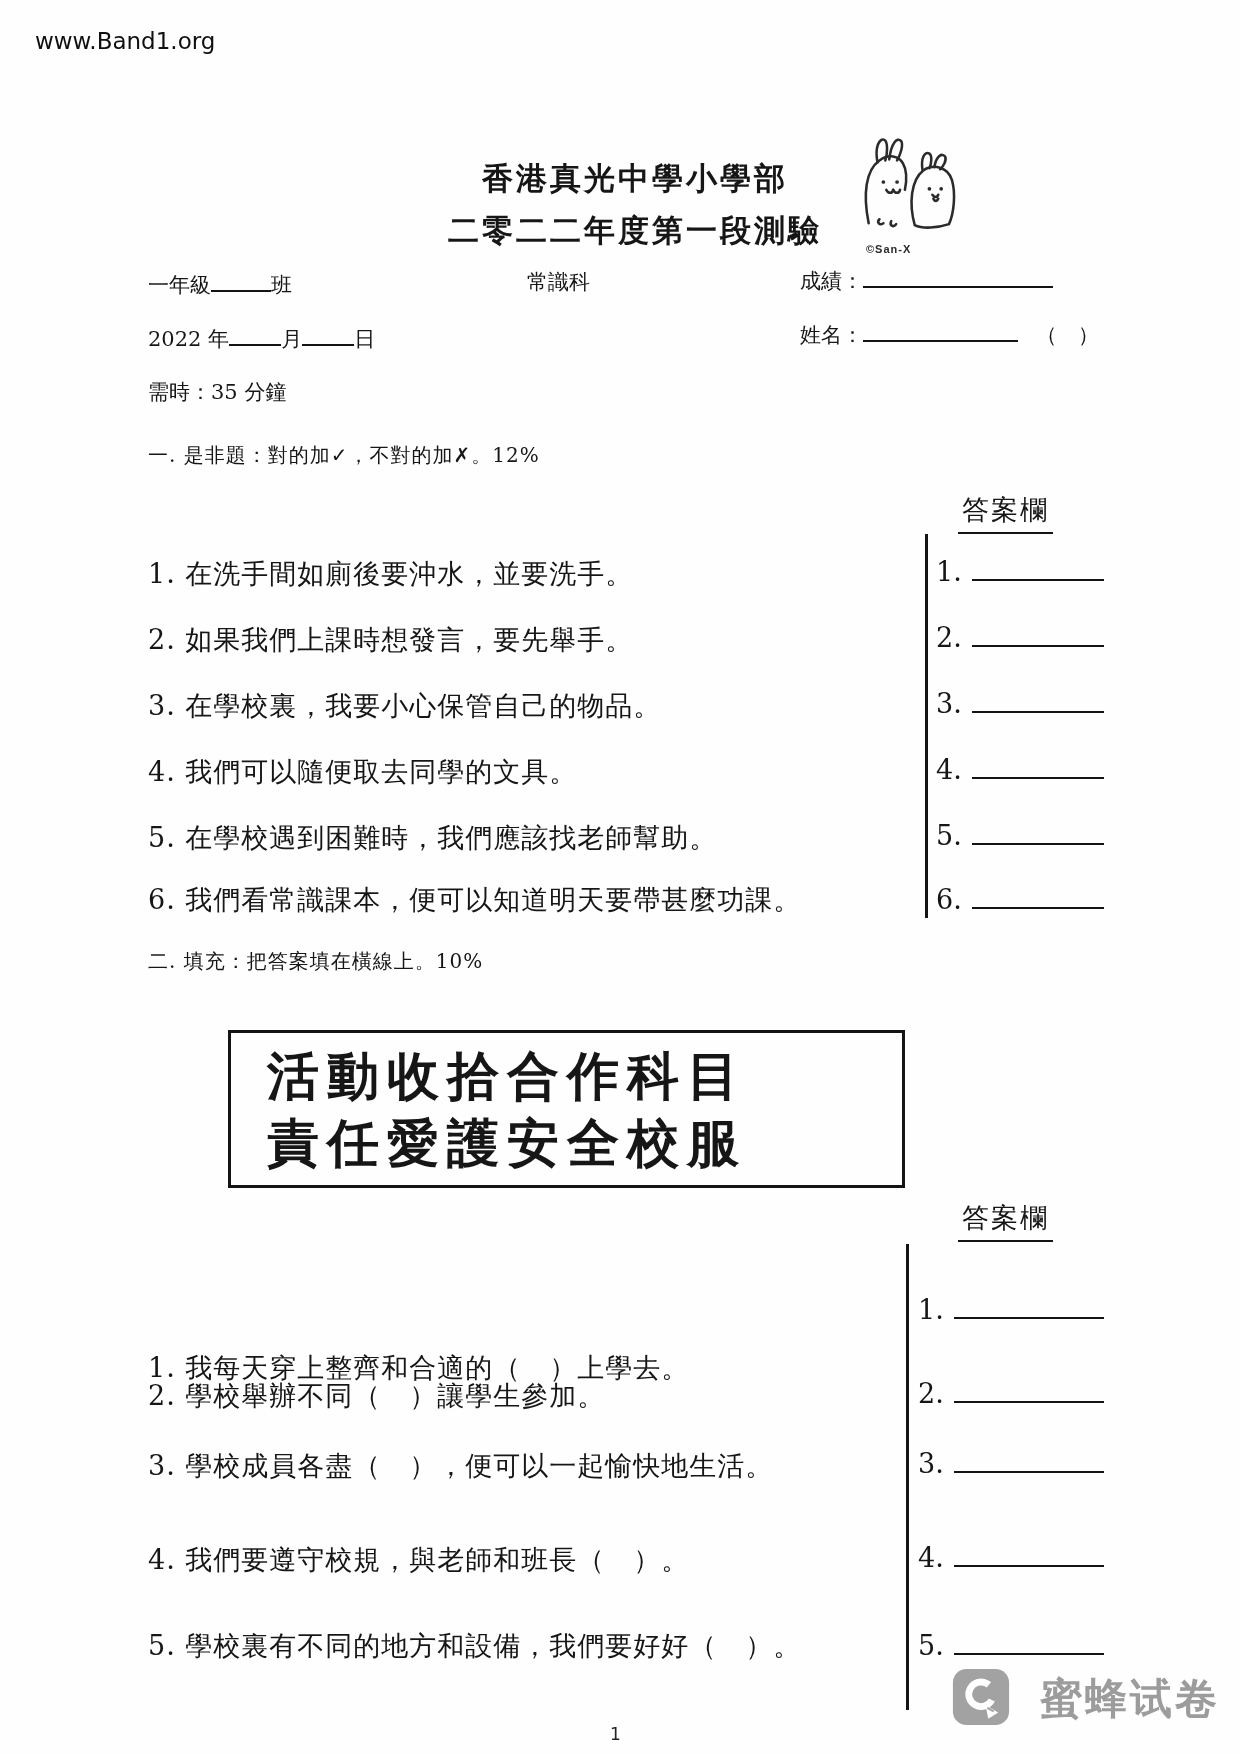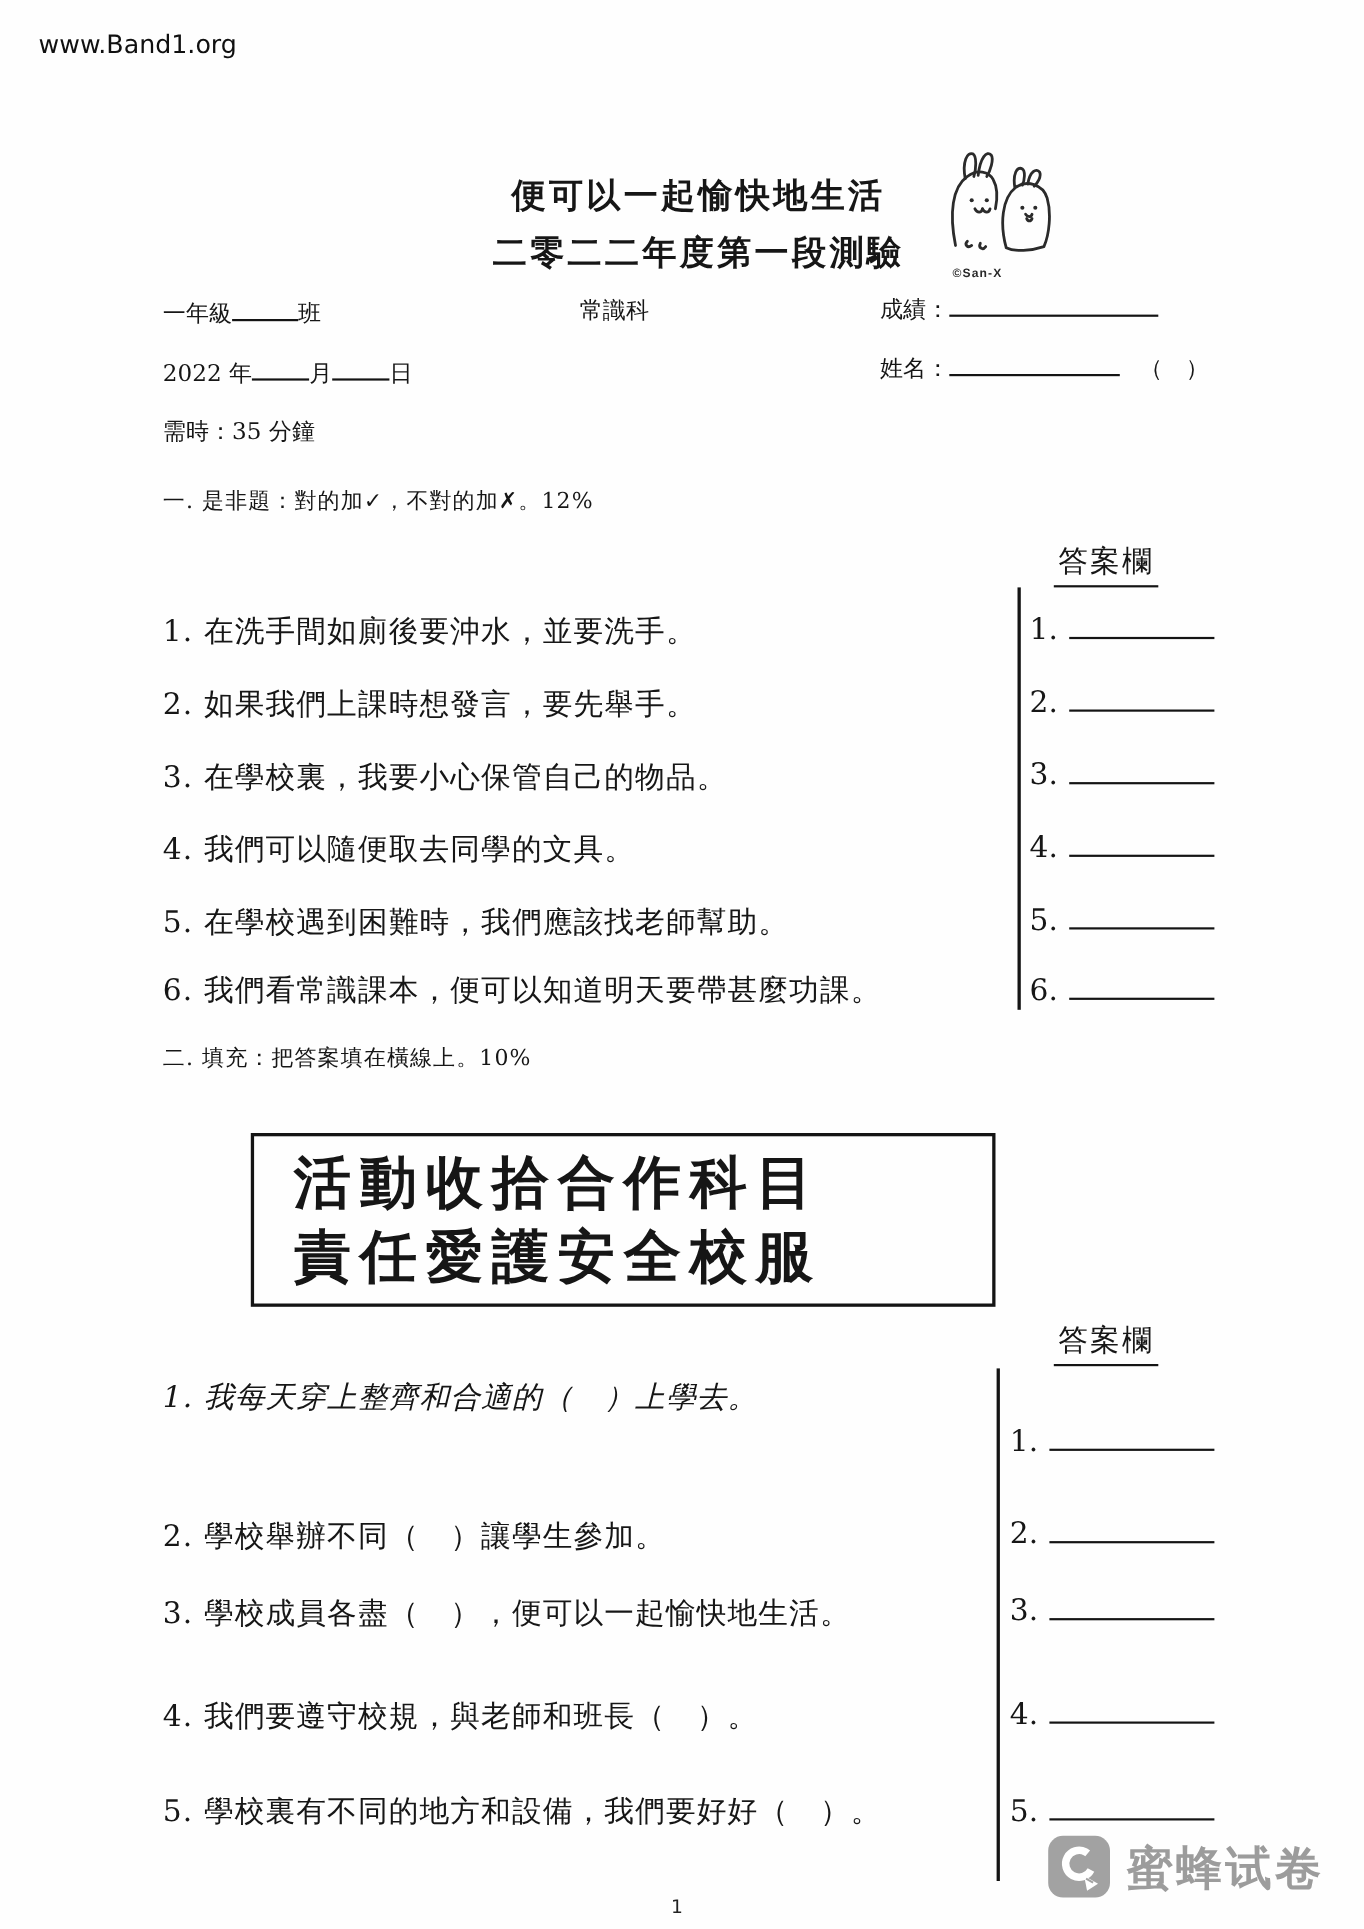--- a/index.html
+++ b/index.html
@@ -30,36 +30,36 @@
   .ans-item{font-size:27px;}
   .ans-line{display:inline-block;border-bottom:2.5px solid #141414;height:1em;margin-left:10px;vertical-align:baseline;}
   .wordbank{
     left:228px;top:1030px;width:677px;height:158px;
     border:3.5px solid #141414;box-sizing:border-box;
     display:flex;flex-direction:column;justify-content:space-evenly;
     padding:4px 36px;
   }
   .wb-row{display:flex;justify-content:flex-start;}
   .wb-word{font-size:52px;font-weight:700;letter-spacing:8px;line-height:1.1;}
-  .brand{left:952px;top:1668px;display:flex;align-items:center;gap:14px;}
+  .brand{left:952px;top:1668px;display:flex;align-items:center;gap:30px;}
   .brand-text{
     font-family:"DejaVu Sans","Liberation Sans",sans-serif;
     font-size:42px;font-weight:600;color:#9c9c9c;letter-spacing:3px;
   }
   .page-num{left:610px;top:1724px;font-family:"DejaVu Sans","Liberation Sans",sans-serif;font-size:17px;color:#222;}
 </style>
 </head>
 <body>
 
 <div class="page">
 
   <div class="abs watermark" style="left:35px;top:28px;">www.Band1.org</div>
 
   <div class="abs title-block">
-    <div class="title-line">便可以一起愉快地生活</div>
+    <div class="title-line">香港真光中學小學部</div>
     <div class="title-line">二零二二年度第一段測驗</div>
   </div>
 
   <div class="abs doodle">
     <svg viewBox="0 0 120 100" width="118" height="98" xmlns="http://www.w3.org/2000/svg">
       <g stroke="#2b2b2b" stroke-width="2.6" fill="none" stroke-linecap="round" stroke-linejoin="round">
         <path d="M36,30 C33,14 38,5 43,7 C47,9 46,22 44,28"></path>
         <path d="M48,27 C50,10 56,4 60,8 C63,12 59,23 56,28"></path>
         <path d="M27,92 C21,62 24,38 38,28 C47,21 58,23 62,31 C66,38 66,48 64,58"></path>
         <path d="M45,58 c2,4 6,4 7,0"></path>
@@ -131,21 +131,21 @@
       <span class="wb-word">責任</span>
       <span class="wb-word">愛護</span>
       <span class="wb-word">安全</span>
       <span class="wb-word">校服</span>
     </div>
   </div>
 
   <div class="abs ans-head" style="left:958px;top:1200px;">答案欄</div>
   <div class="vline" style="left:906px;top:1244px;height:466px;"></div>
 
-  <div class="abs q" style="left:148px;top:1252px;font-style:italic;">1. 我每天穿上整齊和合適的（　）上學去。</div>
+  <div class="abs q" style="left:148px;top:1350px;">1. 我每天穿上整齊和合適的（　）上學去。</div>
   <div class="abs q" style="left:148px;top:1378px;">2. 學校舉辦不同（　）讓學生參加。</div>
   <div class="abs q" style="left:148px;top:1448px;">3. 學校成員各盡（　），便可以一起愉快地生活。</div>
   <div class="abs q" style="left:148px;top:1542px;">4. 我們要遵守校規，與老師和班長（　）。</div>
   <div class="abs q" style="left:148px;top:1628px;">5. 學校裏有不同的地方和設備，我們要好好（　）。</div>
 
   <div class="abs ans-item" style="left:918px;top:1290px;"><span>1.</span><span class="ans-line" style="width:150px;"></span></div>
   <div class="abs ans-item" style="left:918px;top:1374px;"><span>2.</span><span class="ans-line" style="width:150px;"></span></div>
   <div class="abs ans-item" style="left:918px;top:1444px;"><span>3.</span><span class="ans-line" style="width:150px;"></span></div>
   <div class="abs ans-item" style="left:918px;top:1538px;"><span>4.</span><span class="ans-line" style="width:150px;"></span></div>
   <div class="abs ans-item" style="left:918px;top:1626px;"><span>5.</span><span class="ans-line" style="width:150px;"></span></div>

